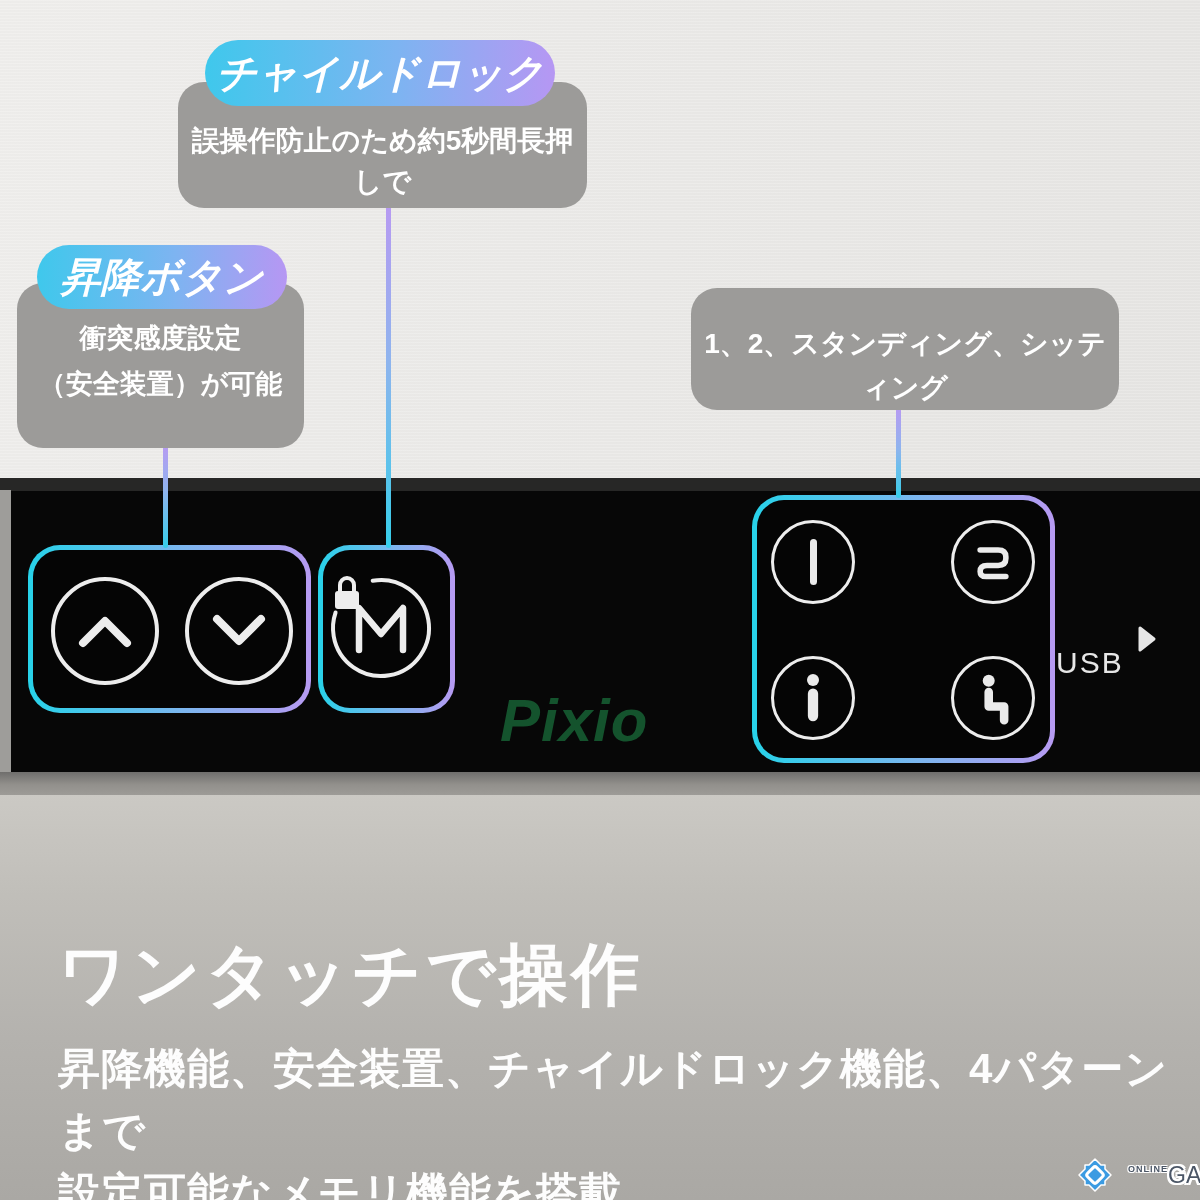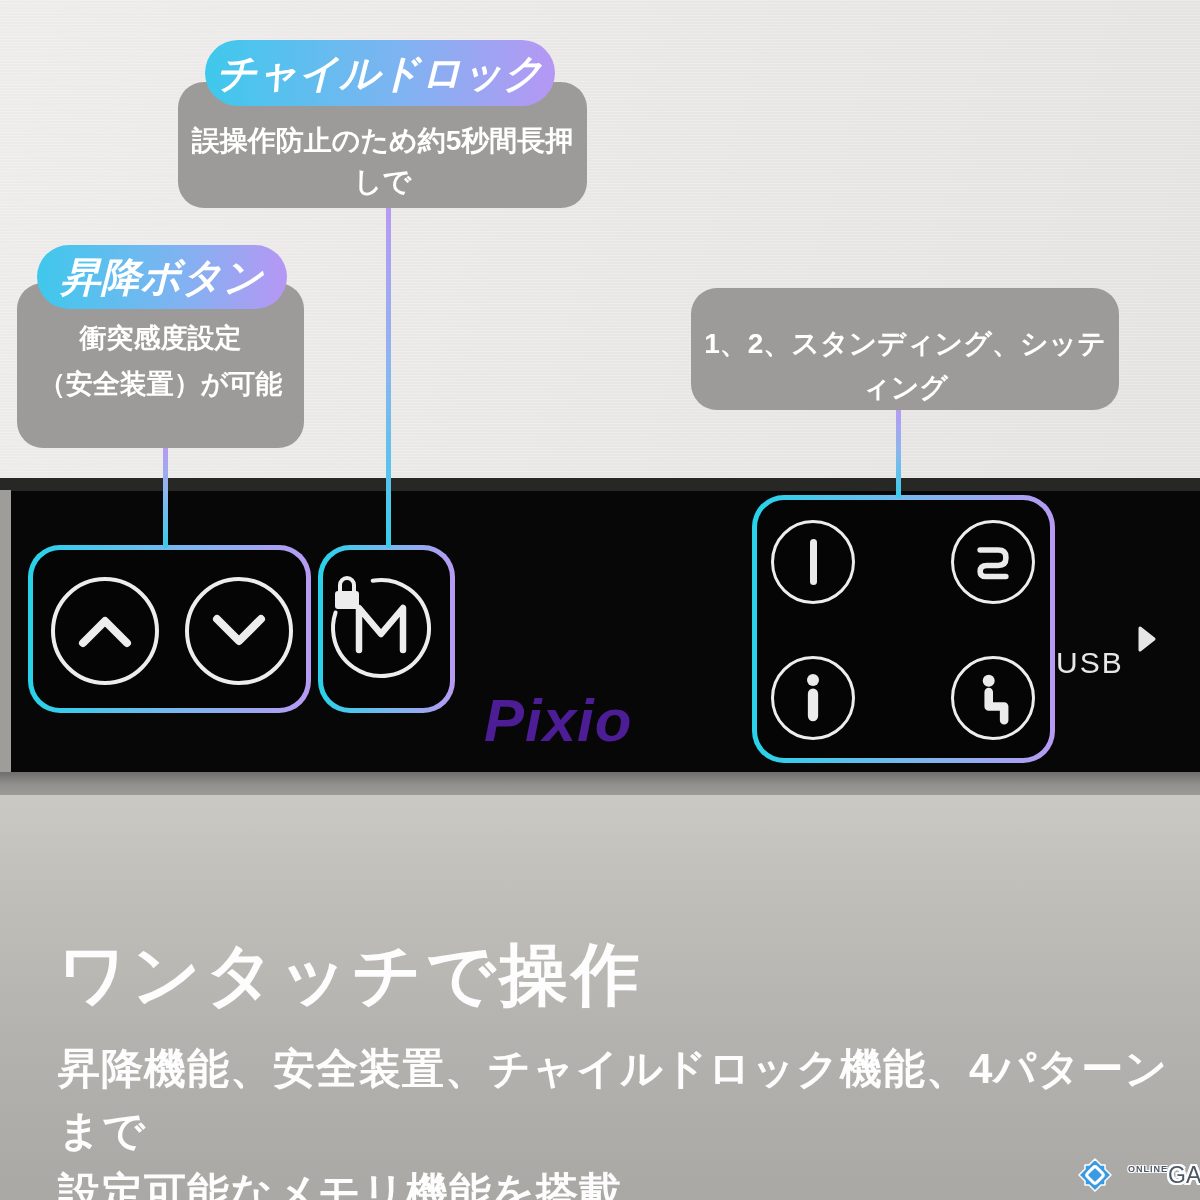--- a/index.html
+++ b/index.html
@@ -63,21 +63,21 @@
   .mem-1{left:14px;top:20px;} .mem-2{left:194px;top:20px;}
   .mem-stand{left:14px;top:156px;} .mem-sit{left:194px;top:156px;}
   .bar-one{width:7px;height:46px;background:#ebebeb;border-radius:4px;}
 
   .m-svg{position:absolute;inset:0;}
 
   .usb-label{position:absolute;left:1056px;top:646px;color:#e6e6e6;font-size:30px;
     letter-spacing:2px;z-index:3;font-weight:500;}
   .usb-arrow{position:absolute;left:1136px;top:624px;z-index:3;}
 
-  .brand{position:absolute;left:484px;top:686px;z-index:3;color:#4c1d95;
+  .brand{position:absolute;left:500px;top:686px;z-index:3;color:#14532d;
     font-size:60px;font-weight:bold;font-style:italic;letter-spacing:1px;}
 
   
   .footer-heading{position:absolute;left:58px;top:930px;color:#fdfdfd;
     font-size:68px;font-weight:bold;letter-spacing:4px;z-index:2;}
   .footer-body{position:absolute;left:58px;top:1038px;color:#fdfdfd;
     font-size:42px;font-weight:bold;line-height:62px;letter-spacing:1px;z-index:2;}
 
   
   .watermark{position:absolute;left:1078px;top:1158px;display:flex;align-items:center;z-index:2;}

